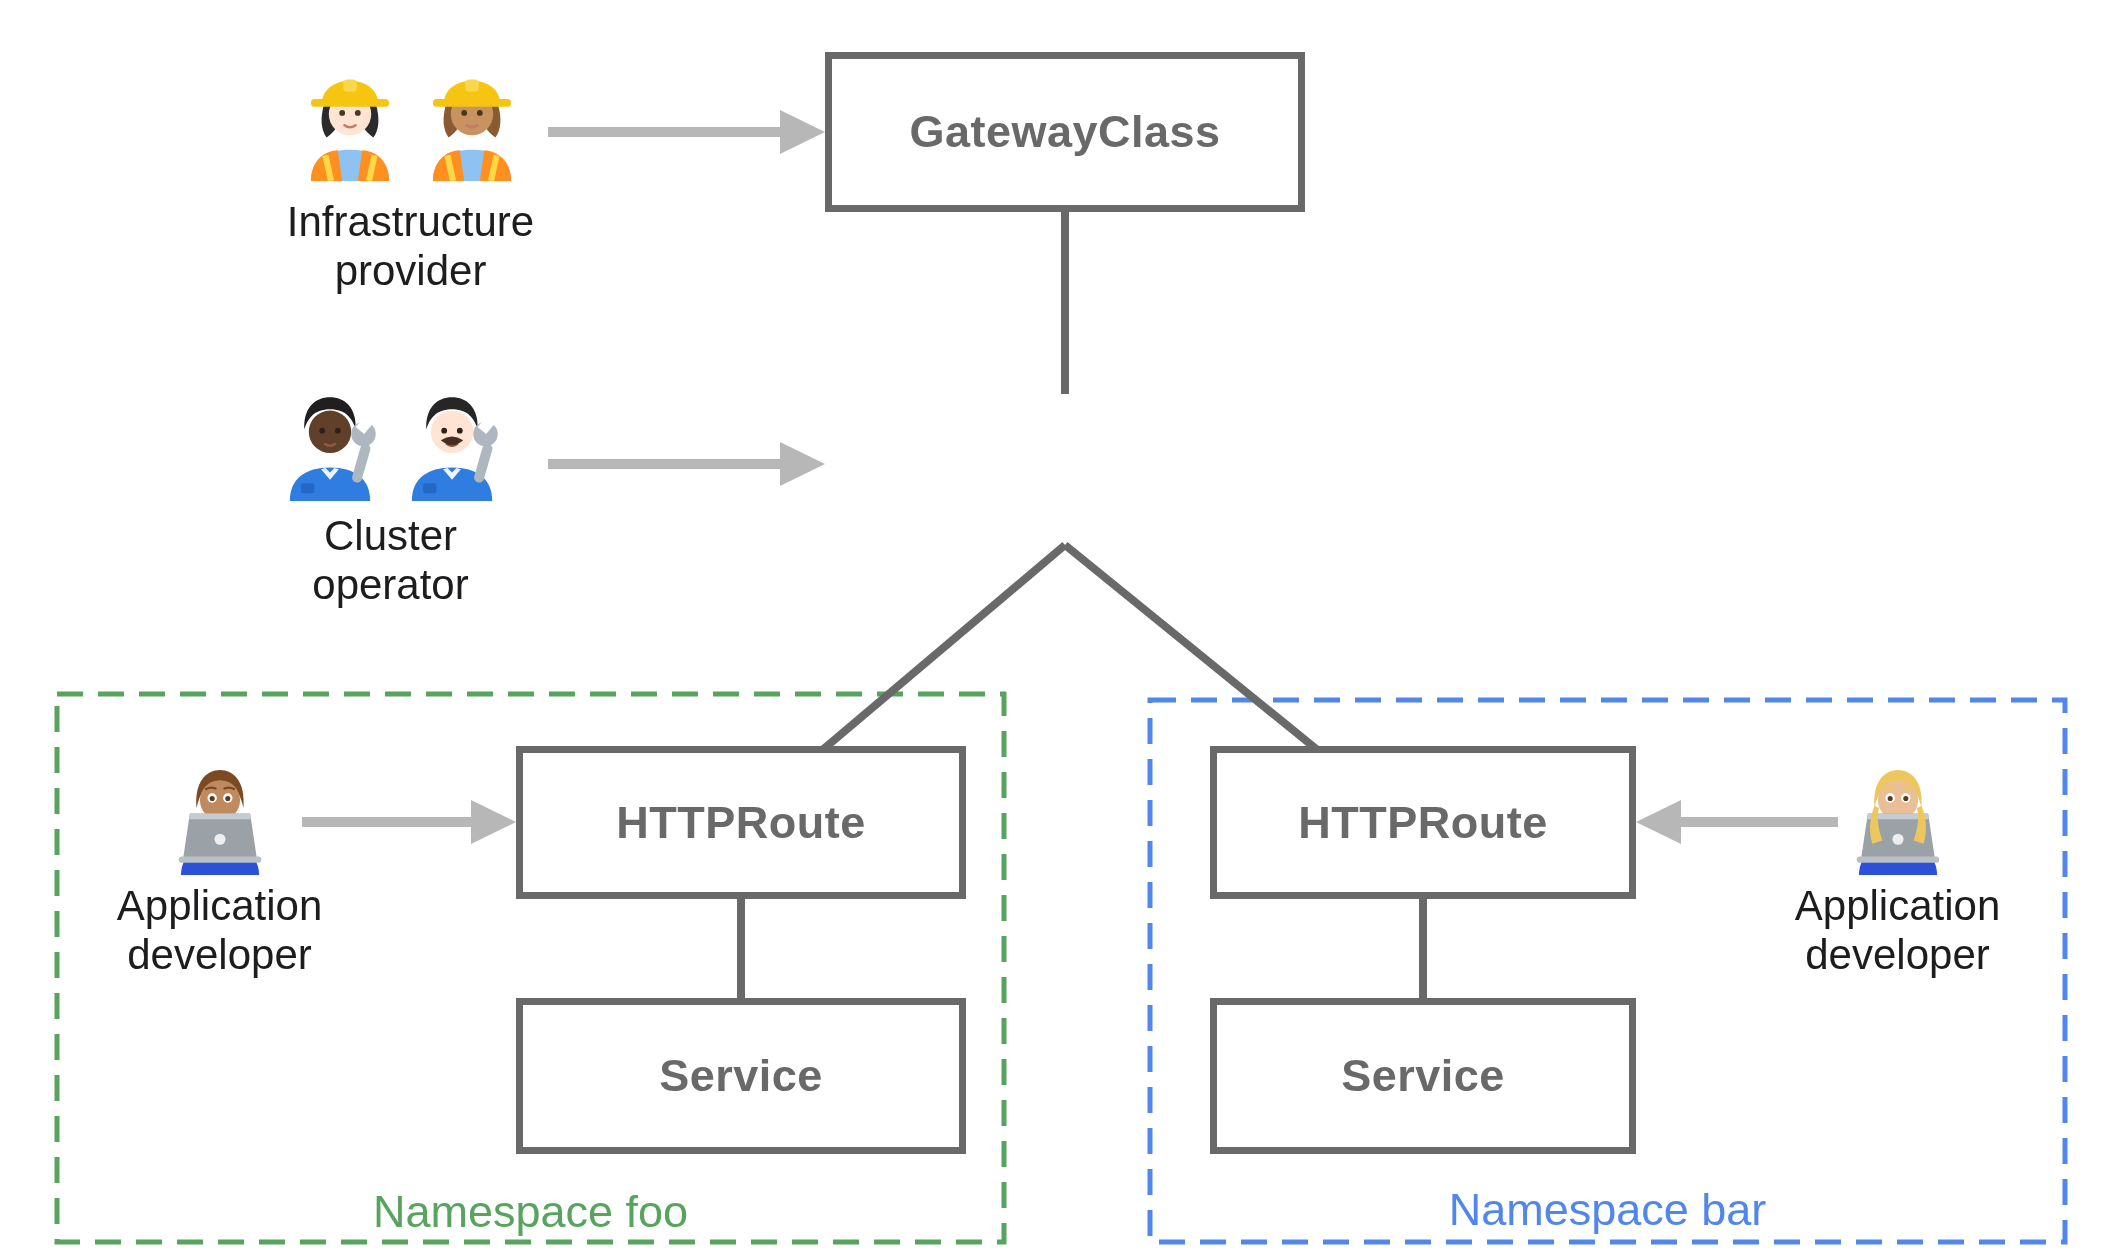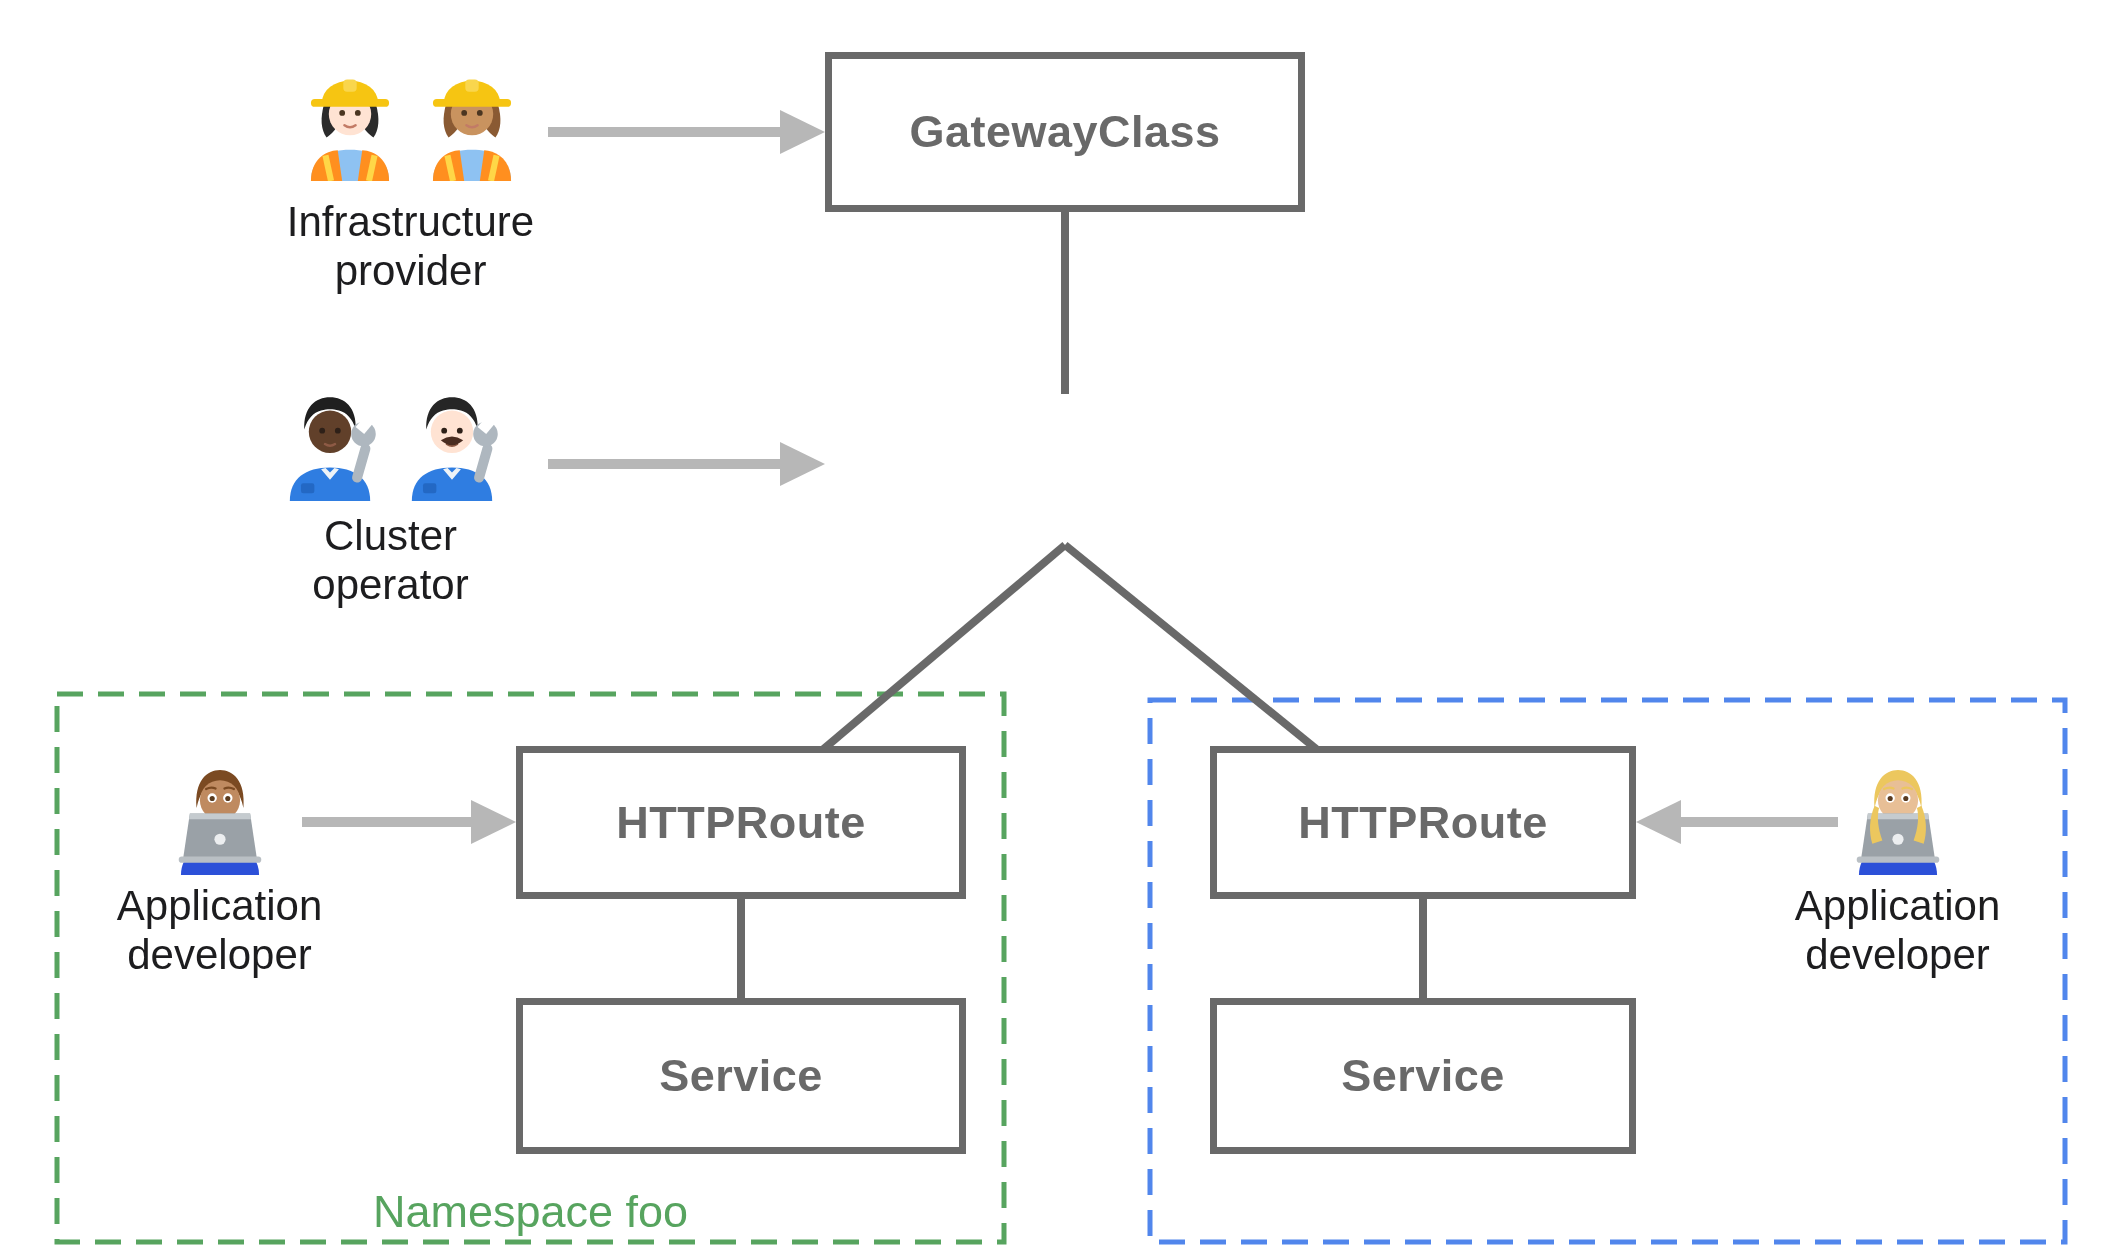--- a/index.html
+++ b/index.html
@@ -193,14 +193,15 @@
         <path d="M71,50 C76,62 76,74 73,84 L64,81 C68,70 69,60 67,52 Z" fill="#ecc75e"></path>
       </svg>
     </div>
     <div class="plabel">
       <span>Application</span>
       <span>developer</span>
     </div>
   </div>
 
   <div class="ns-label ns-foo">Namespace foo</div>
+  <div class="ns-label ns-bar">Namespace bar</div>
 
 </div>
 
 </body></html>

